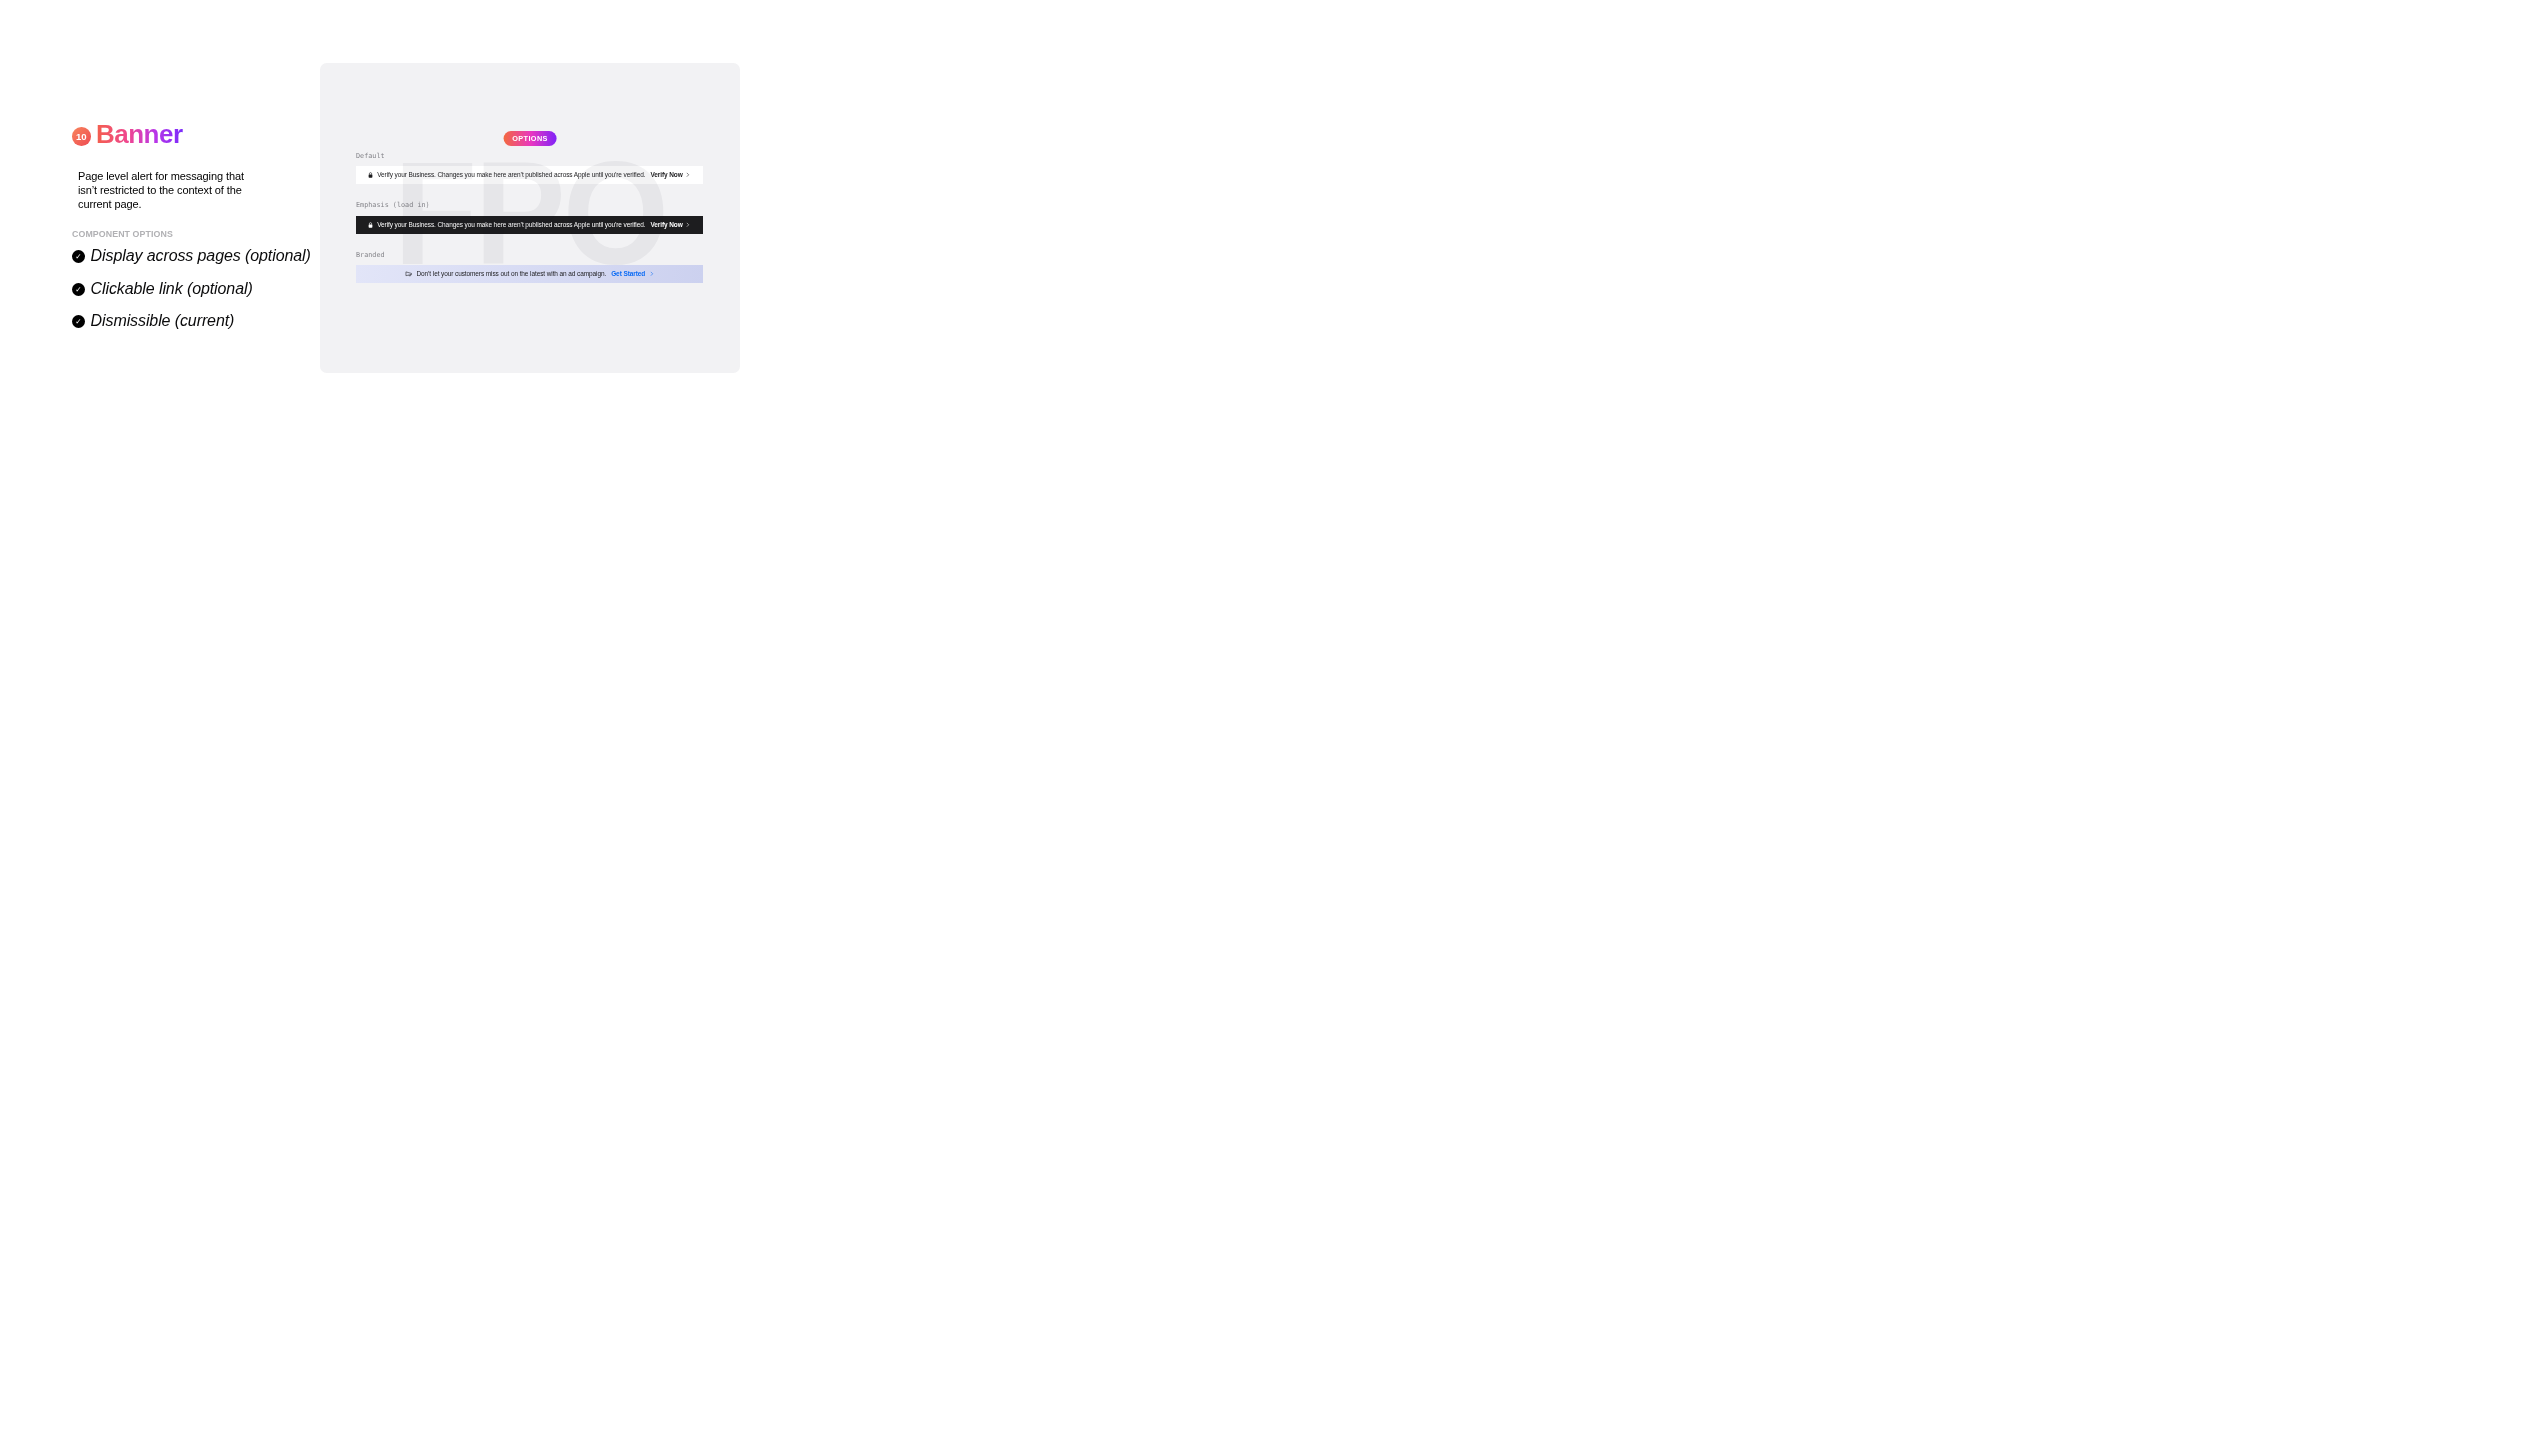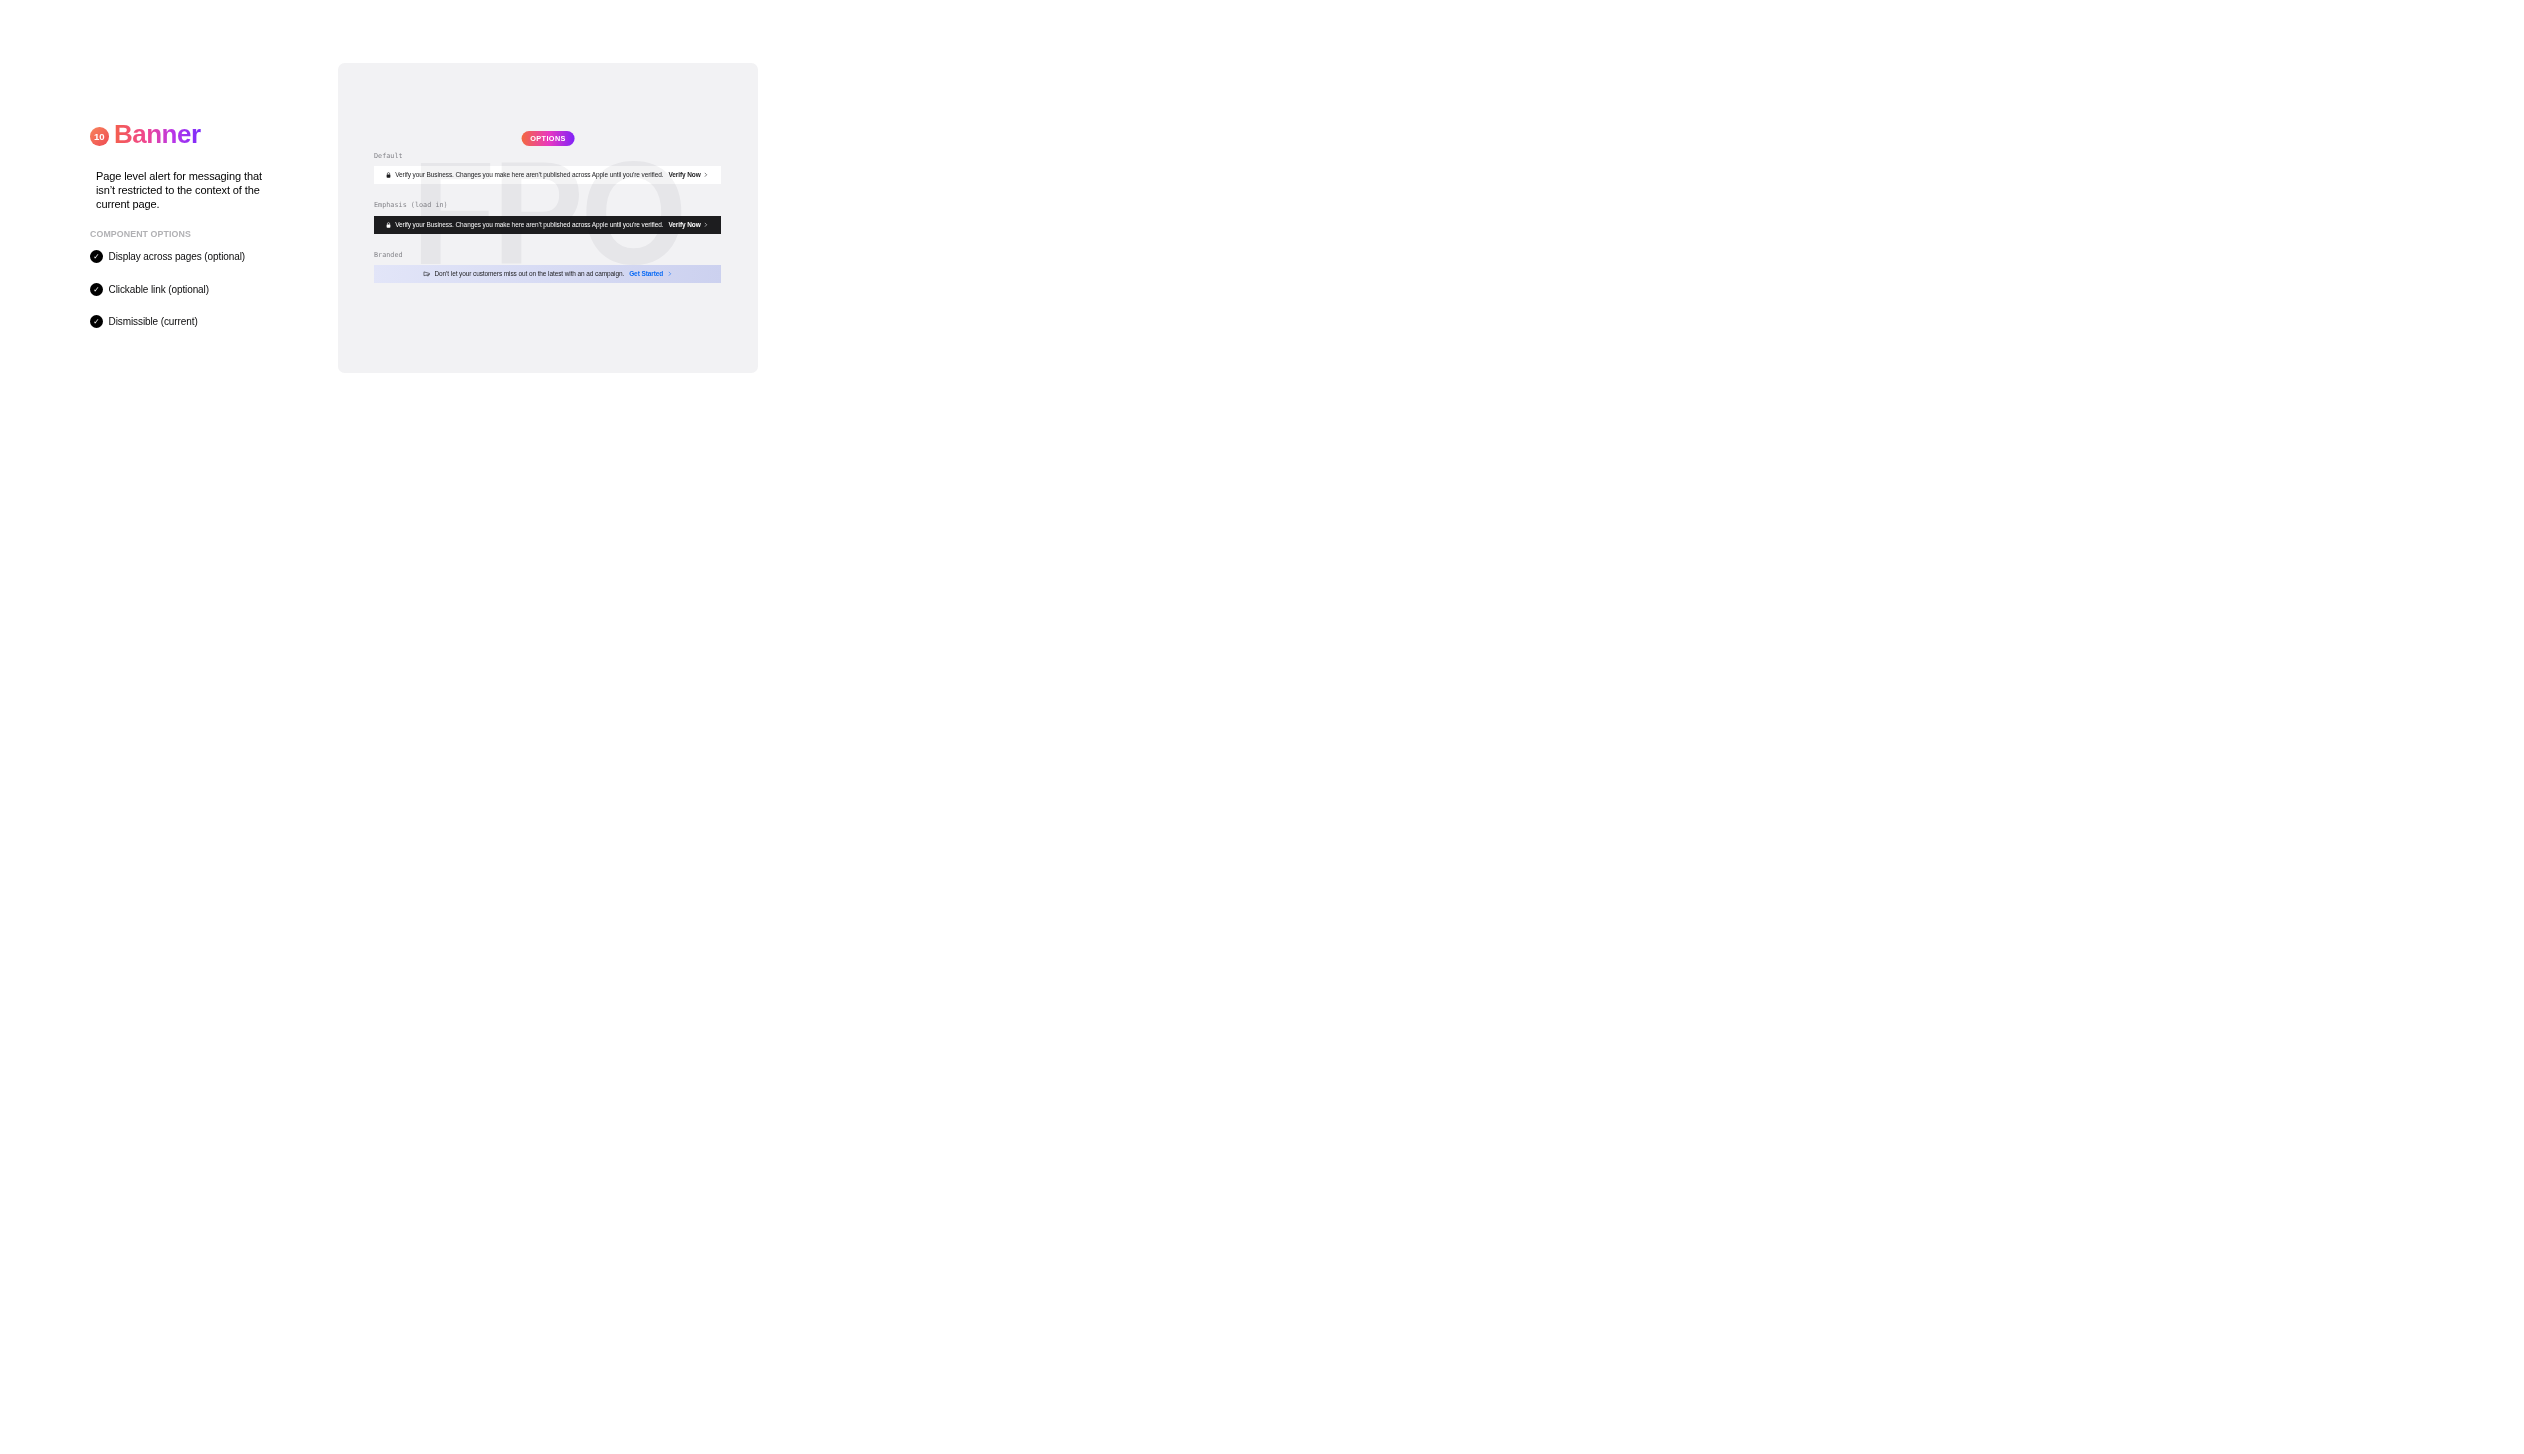--- a/index.html
+++ b/index.html
@@ -1,34 +1,34 @@
 <!DOCTYPE html>
 <html style="--panel-bg: #f2f2f4; --banner-dark: #1d1d1f; --accent-blue: #0b6bf5; --label-gray: #85858a; --options-heading-gray: #b1b1b4; --badge-gradient-start: #f8855c; --badge-gradient-end: #ee4a53; --title-gradient-start: #f45f4c; --title-gradient-mid1: #ef4693; --title-gradient-mid2: #b936e8; --title-gradient-end: #7a2bfb; --future-gradient-start: #f3693f; --future-gradient-mid: #e837c1; --future-gradient-end: #8023f8; --branded-gradient-start: #e2e5f8; --branded-gradient-end: #ccd1ef;font-size:8px"><head>
 <meta charset="utf-8">
 <style>
   html,body{margin:0;padding:0;background:#ffffff;}
   .stage{position:relative;width:776px;height:436px;background:#fff;overflow:hidden;
-         font-family:"Liberation Sans","DejaVu Sans",sans-serif;color:#0b0b0c;margin-left:18px;}
+         font-family:"Liberation Sans","DejaVu Sans",sans-serif;color:#0b0b0c;}
 
   
   .badge{position:absolute;left:72px;top:127px;width:18.7px;height:18.7px;border-radius:50%;
          background:linear-gradient(135deg,var(--badge-gradient-start),var(--badge-gradient-end));
          color:#fff;font-size:9.6px;font-weight:700;display:flex;align-items:center;justify-content:center;}
   .title{position:absolute;left:96px;top:120px;margin:0;font-size:26px;font-weight:700;line-height:1.15;
          letter-spacing:-0.5px;
          background:linear-gradient(90deg,var(--title-gradient-start) 0%,var(--title-gradient-mid1) 38%,var(--title-gradient-mid2) 68%,var(--title-gradient-end) 100%);
          -webkit-background-clip:text;background-clip:text;color:transparent;}
   .description{position:absolute;left:78px;top:169px;margin:0;font-size:11px;line-height:14px;
          letter-spacing:-0.1px;color:#000000;white-space:pre-line;}
   .options-heading{position:absolute;left:72px;top:229px;font-size:8.8px;font-weight:700;
          color:var(--options-heading-gray);letter-spacing:0.1px;}
   .option{position:absolute;left:72px;display:flex;align-items:center;gap:5.6px;height:14px;}
   .check{width:13px;height:13px;border-radius:50%;background:#000;color:#fff;font-size:7.6px;font-weight:700;
          display:flex;align-items:center;justify-content:center;flex:0 0 auto;}
-  .option-label{font-size:10px;letter-spacing:-0.1px;white-space:nowrap;}
+  .option-label{font-size:16px;letter-spacing:-0.1px;white-space:nowrap;font-style:italic;}
 
   
   .panel{position:absolute;left:320px;top:63px;width:420px;height:310px;border-radius:6.6px;
          background:var(--panel-bg);}
   .future{position:absolute;top:68px;left:50%;transform:translateX(-50%);height:14.6px;padding:0 8.6px;
          border-radius:7.6px;display:flex;align-items:center;
          background:linear-gradient(90deg,var(--future-gradient-start) 0%,var(--future-gradient-mid) 52%,var(--future-gradient-end) 100%);
          color:#fff;font-size:7.3px;font-weight:700;letter-spacing:0.4px;}
   .section-label{position:absolute;left:36px;font-family:"DejaVu Sans Mono","Liberation Mono",monospace;
          font-size:6.8px;color:var(--label-gray);white-space:nowrap;}

